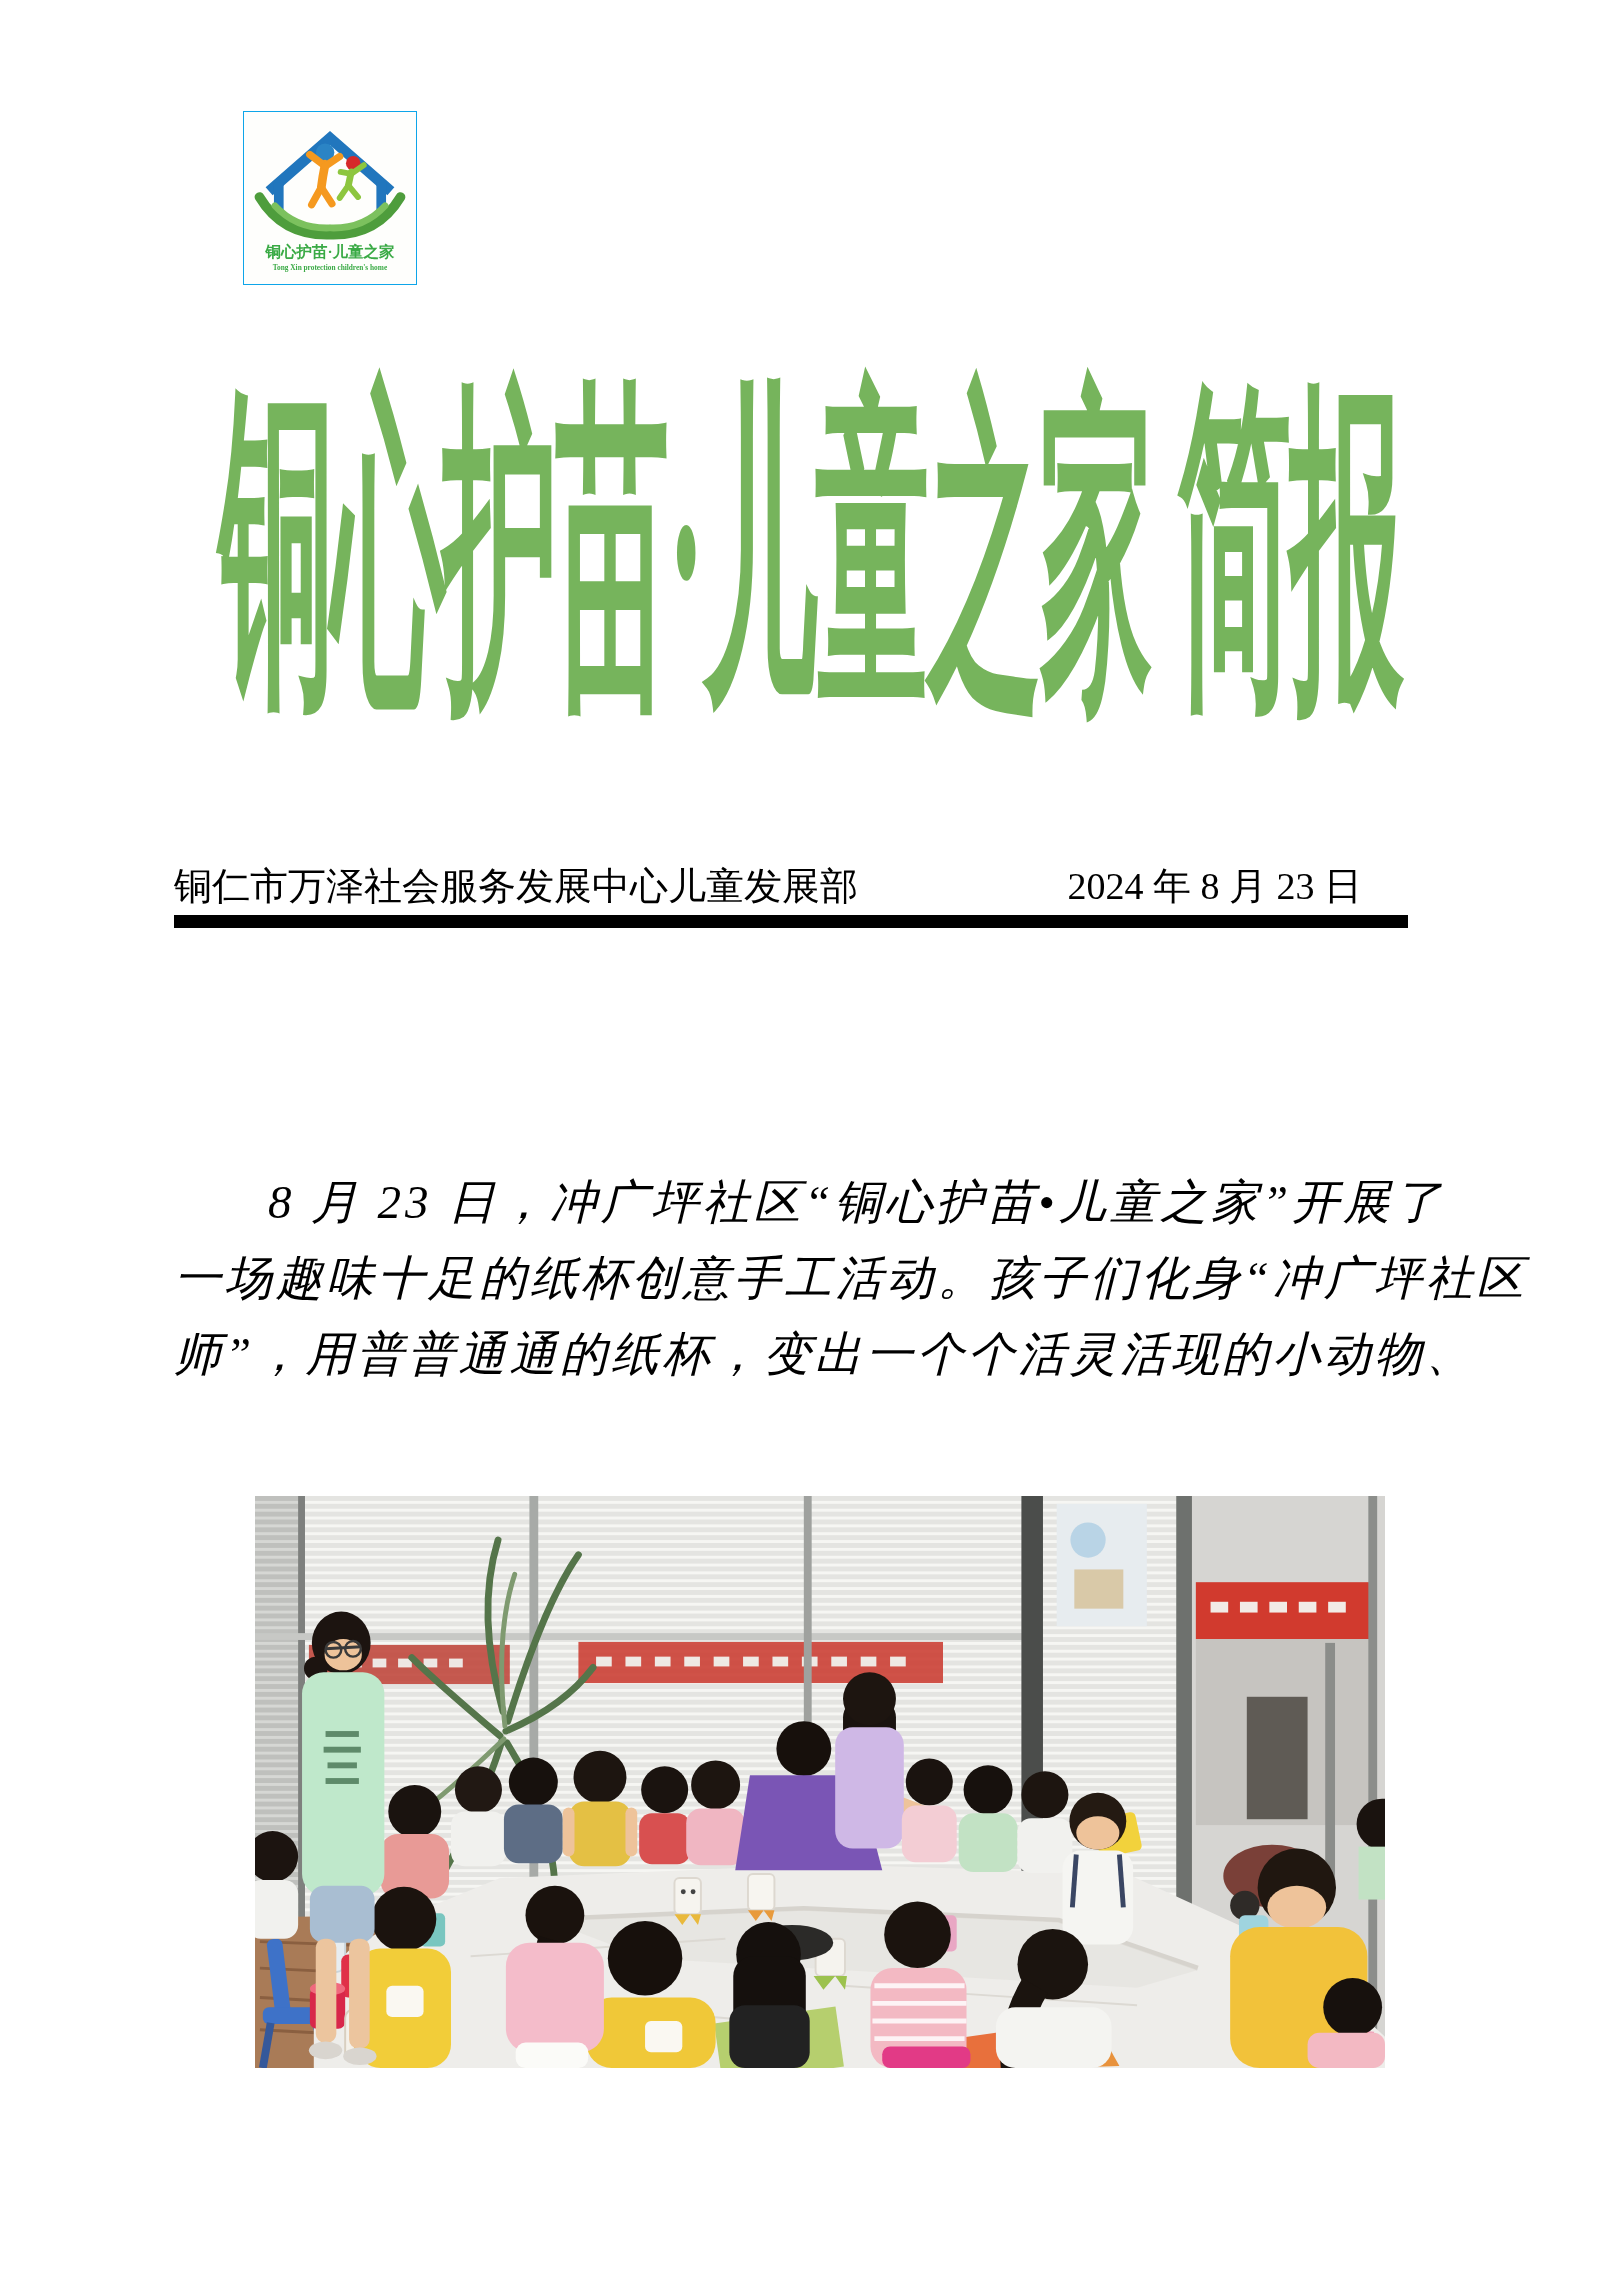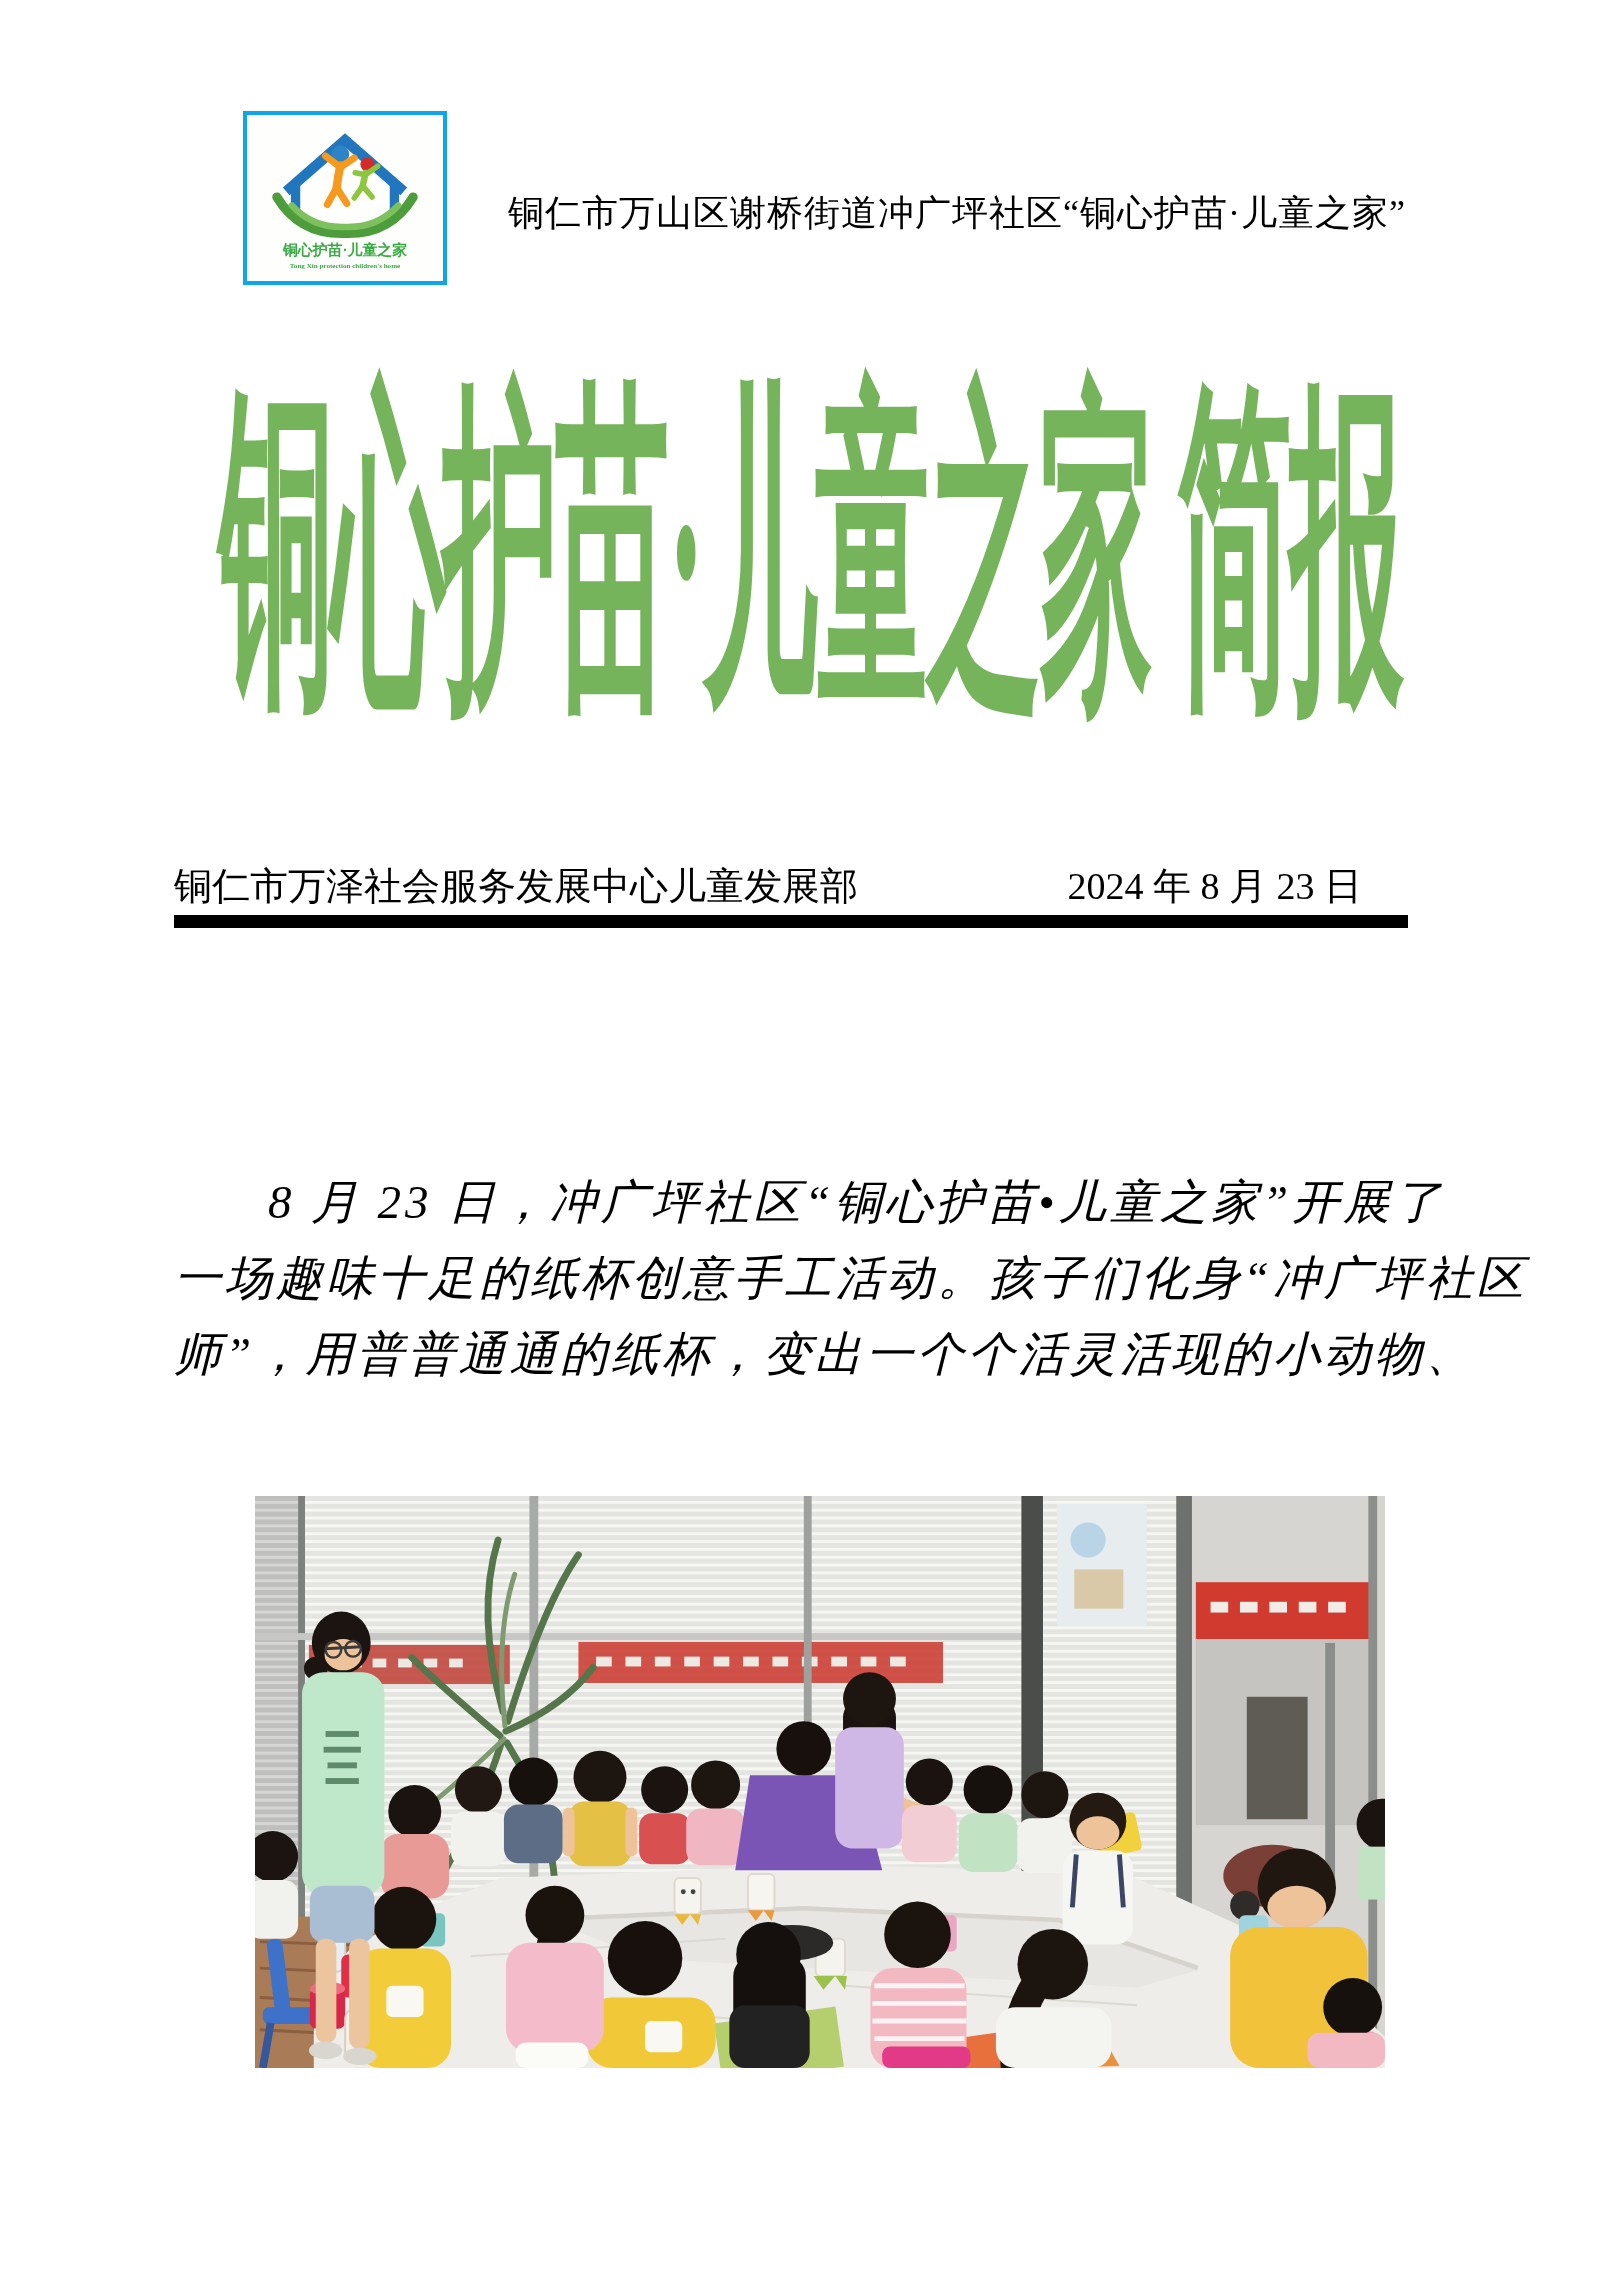--- a/index.html
+++ b/index.html
@@ -2,22 +2,22 @@
 <html><head>
 <meta charset="utf-8">
 <style>
   html,body { margin:0; padding:0; background:#ffffff; }
   .page {
     position:relative; width:1621px; height:2293px; background:#ffffff;
     overflow:hidden; font-family:"Liberation Serif","DejaVu Serif",serif; color:#000;
   }
   
   .logo-box {
-    position:absolute; left:243px; top:111px; width:204px; height:174px;
-    background:#fefefc; border:4px solid #0ea5e9; box-sizing:border-box;
+    position:absolute; left:243px; top:111px; width:174px; height:174px;
+    background:#fefefc; border:1px solid #0ea5e9; box-sizing:border-box;
   }
   .logo-box svg { width:100%; height:100%; display:block; }
   
   .org-line {
     position:absolute; left:508px; top:192px; font-size:36px; line-height:43px;
     letter-spacing:1px; white-space:nowrap;
   }
   
   .masthead {
     position:absolute; left:0; top:495px; width:100%; text-align:center;
@@ -82,21 +82,20 @@
       <path d="M16,88 Q40,128 88,127" fill="none" stroke="#4e9d3c" stroke-width="10" stroke-linecap="round"></path>
       <path d="M162,88 Q138,128 90,127" fill="none" stroke="#4e9d3c" stroke-width="10" stroke-linecap="round"></path>
       <path d="M32,97 Q54,121 88,120" fill="none" stroke="#7cc15e" stroke-width="7" stroke-linecap="round"></path>
       <path d="M146,97 Q124,121 90,120" fill="none" stroke="#7cc15e" stroke-width="7" stroke-linecap="round"></path>
 
       <text x="89" y="150" text-anchor="middle" font-size="16" font-weight="bold" fill="#3aaa45">铜心护苗·儿童之家</text>
       <text x="89" y="164" text-anchor="middle" font-size="7.6" font-weight="bold" fill="#3aaa45">Tong Xin protection children's home</text>
     </svg>
   </div>
 
-  <div class="org-line">铜仁市万山区谢桥街道冲广坪社区“铜心护苗·儿童之家”</div>
 
   <div class="masthead">铜心护苗·儿童之家 简报</div>
 
   <div class="issuer-row">
     <span>铜仁市万泽社会服务发展中心儿童发展部</span>
     <span>2024 年 8 月 23 日</span>
   </div>
   <div class="rule"></div>
 
 

